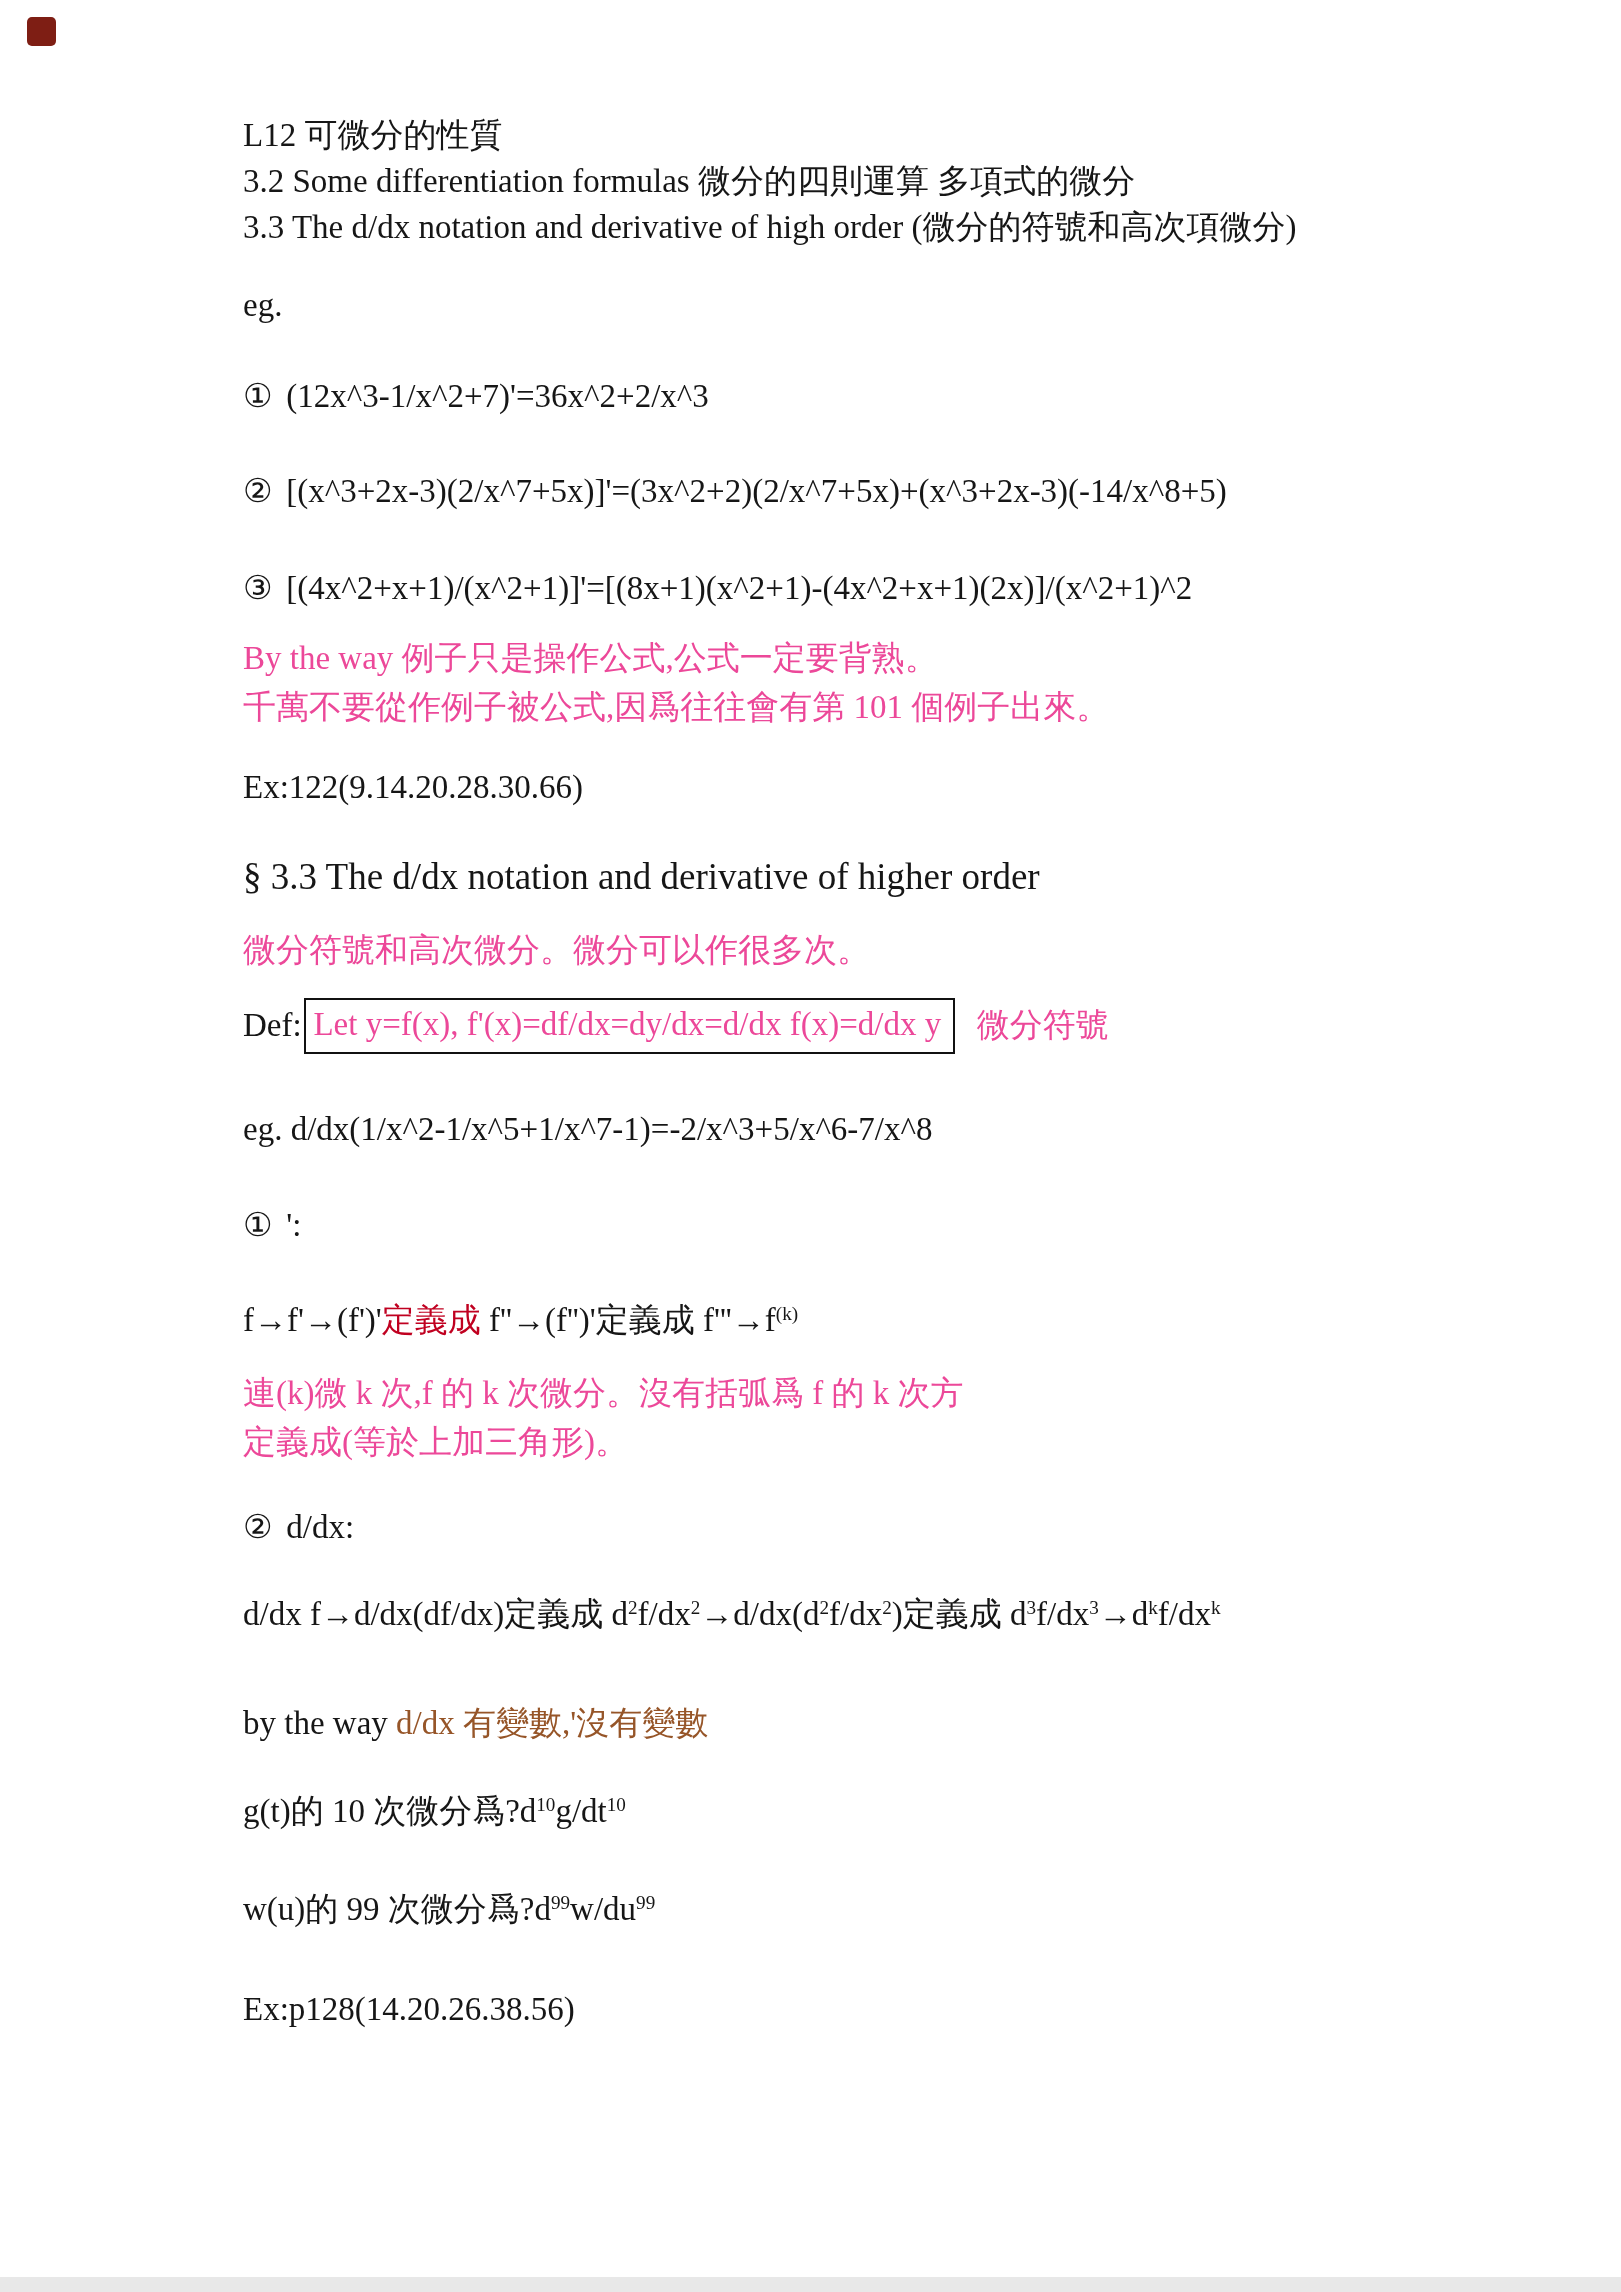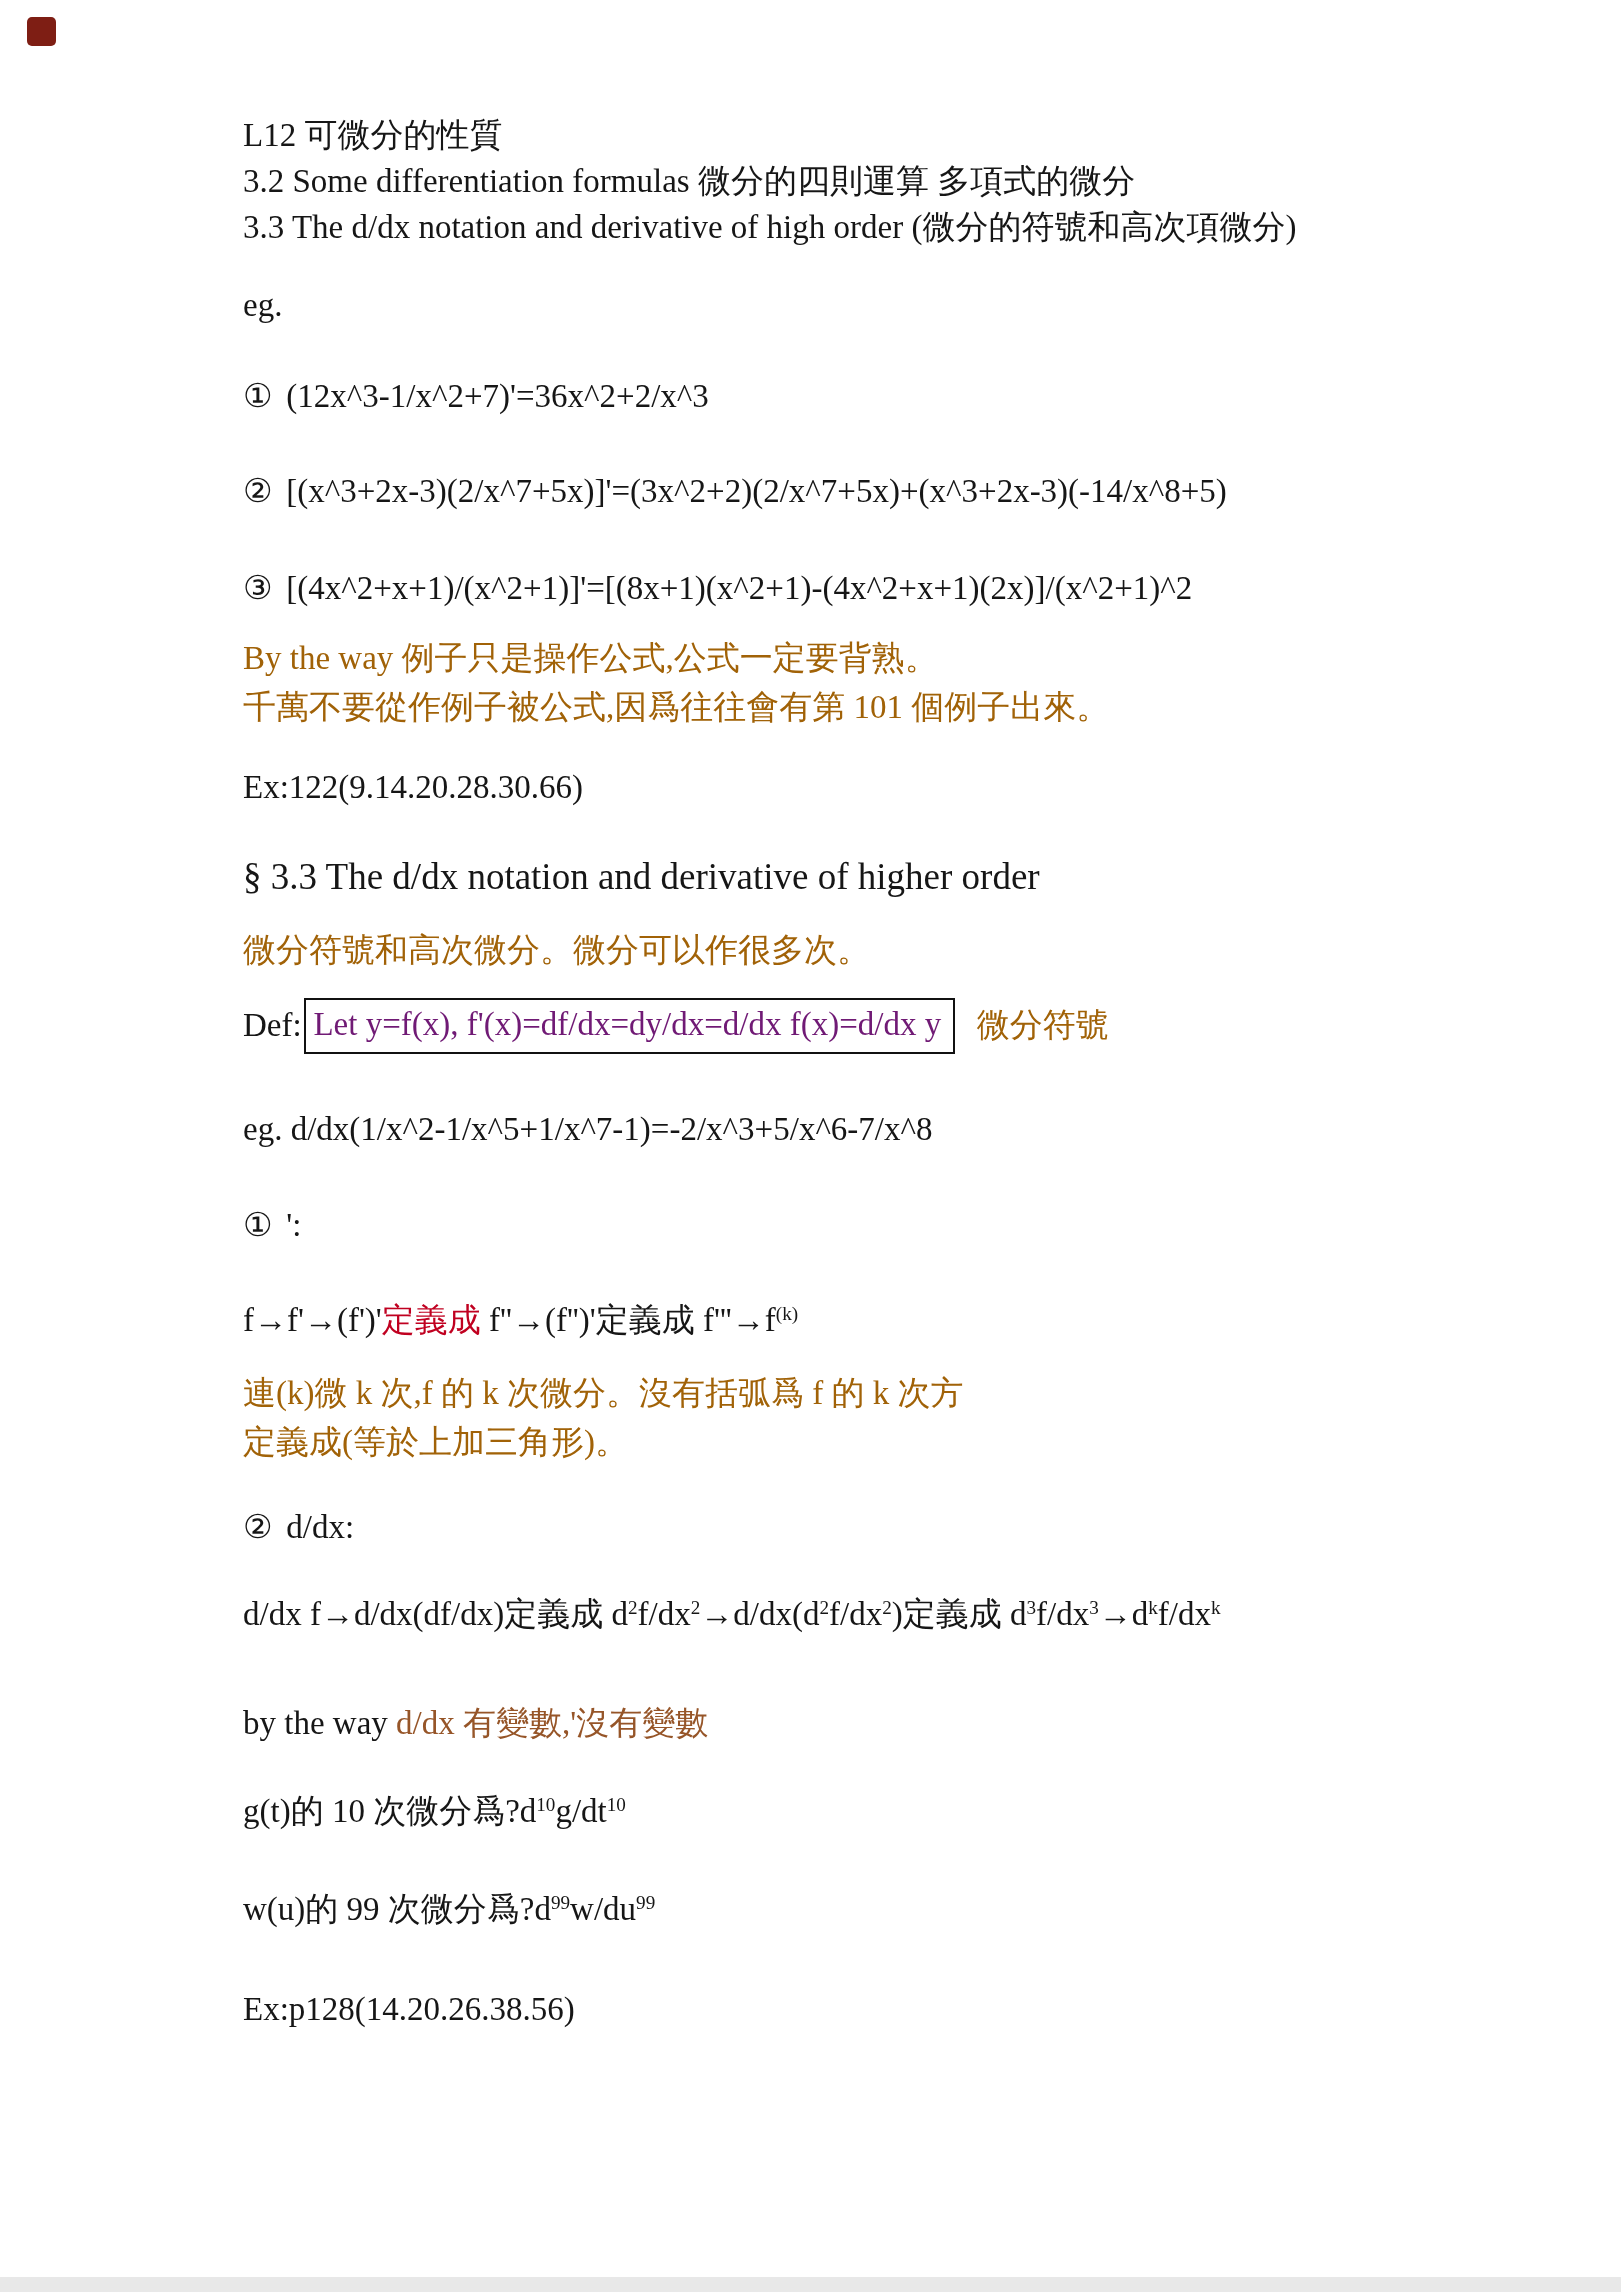--- a/index.html
+++ b/index.html
@@ -11,37 +11,37 @@
     color:#161616;
     overflow:hidden;
   }
   .line {
     position:absolute;
     left:243px;
     white-space:nowrap;
     font-size:33px;
     line-height:1.3;
   }
-  .brown  { color:#a16207; }
+  .brown  { color:#ec4899; }
   .c-brown{ color:#965528;text-align:right; }
   .c-red  { color:#c00020; }
   .section-title { font-size:37px; }
   .sup {
     font-size:0.58em;
     position:relative;
     top:-0.6em;
     letter-spacing:0;
   }
   .num { margin-right:13.7px; }
   .def-row { display:flex; align-items:center;justify-content:center; }
   .def-box {
     display:inline-block;
     border:2.9px solid #111111;
     padding:2.9px 11.8px 5.9px 7.8px;
-    color:#701a75;
+    color:#ec4899;
     margin-left:2px;
   }
   .def-note { margin-left:21.6px; }
   .corner-mark {
     position:absolute;
     left:26.5px; top:16.7px;
     width:29px; height:29px;
     border-radius:4.9px;
   }
 </style>

